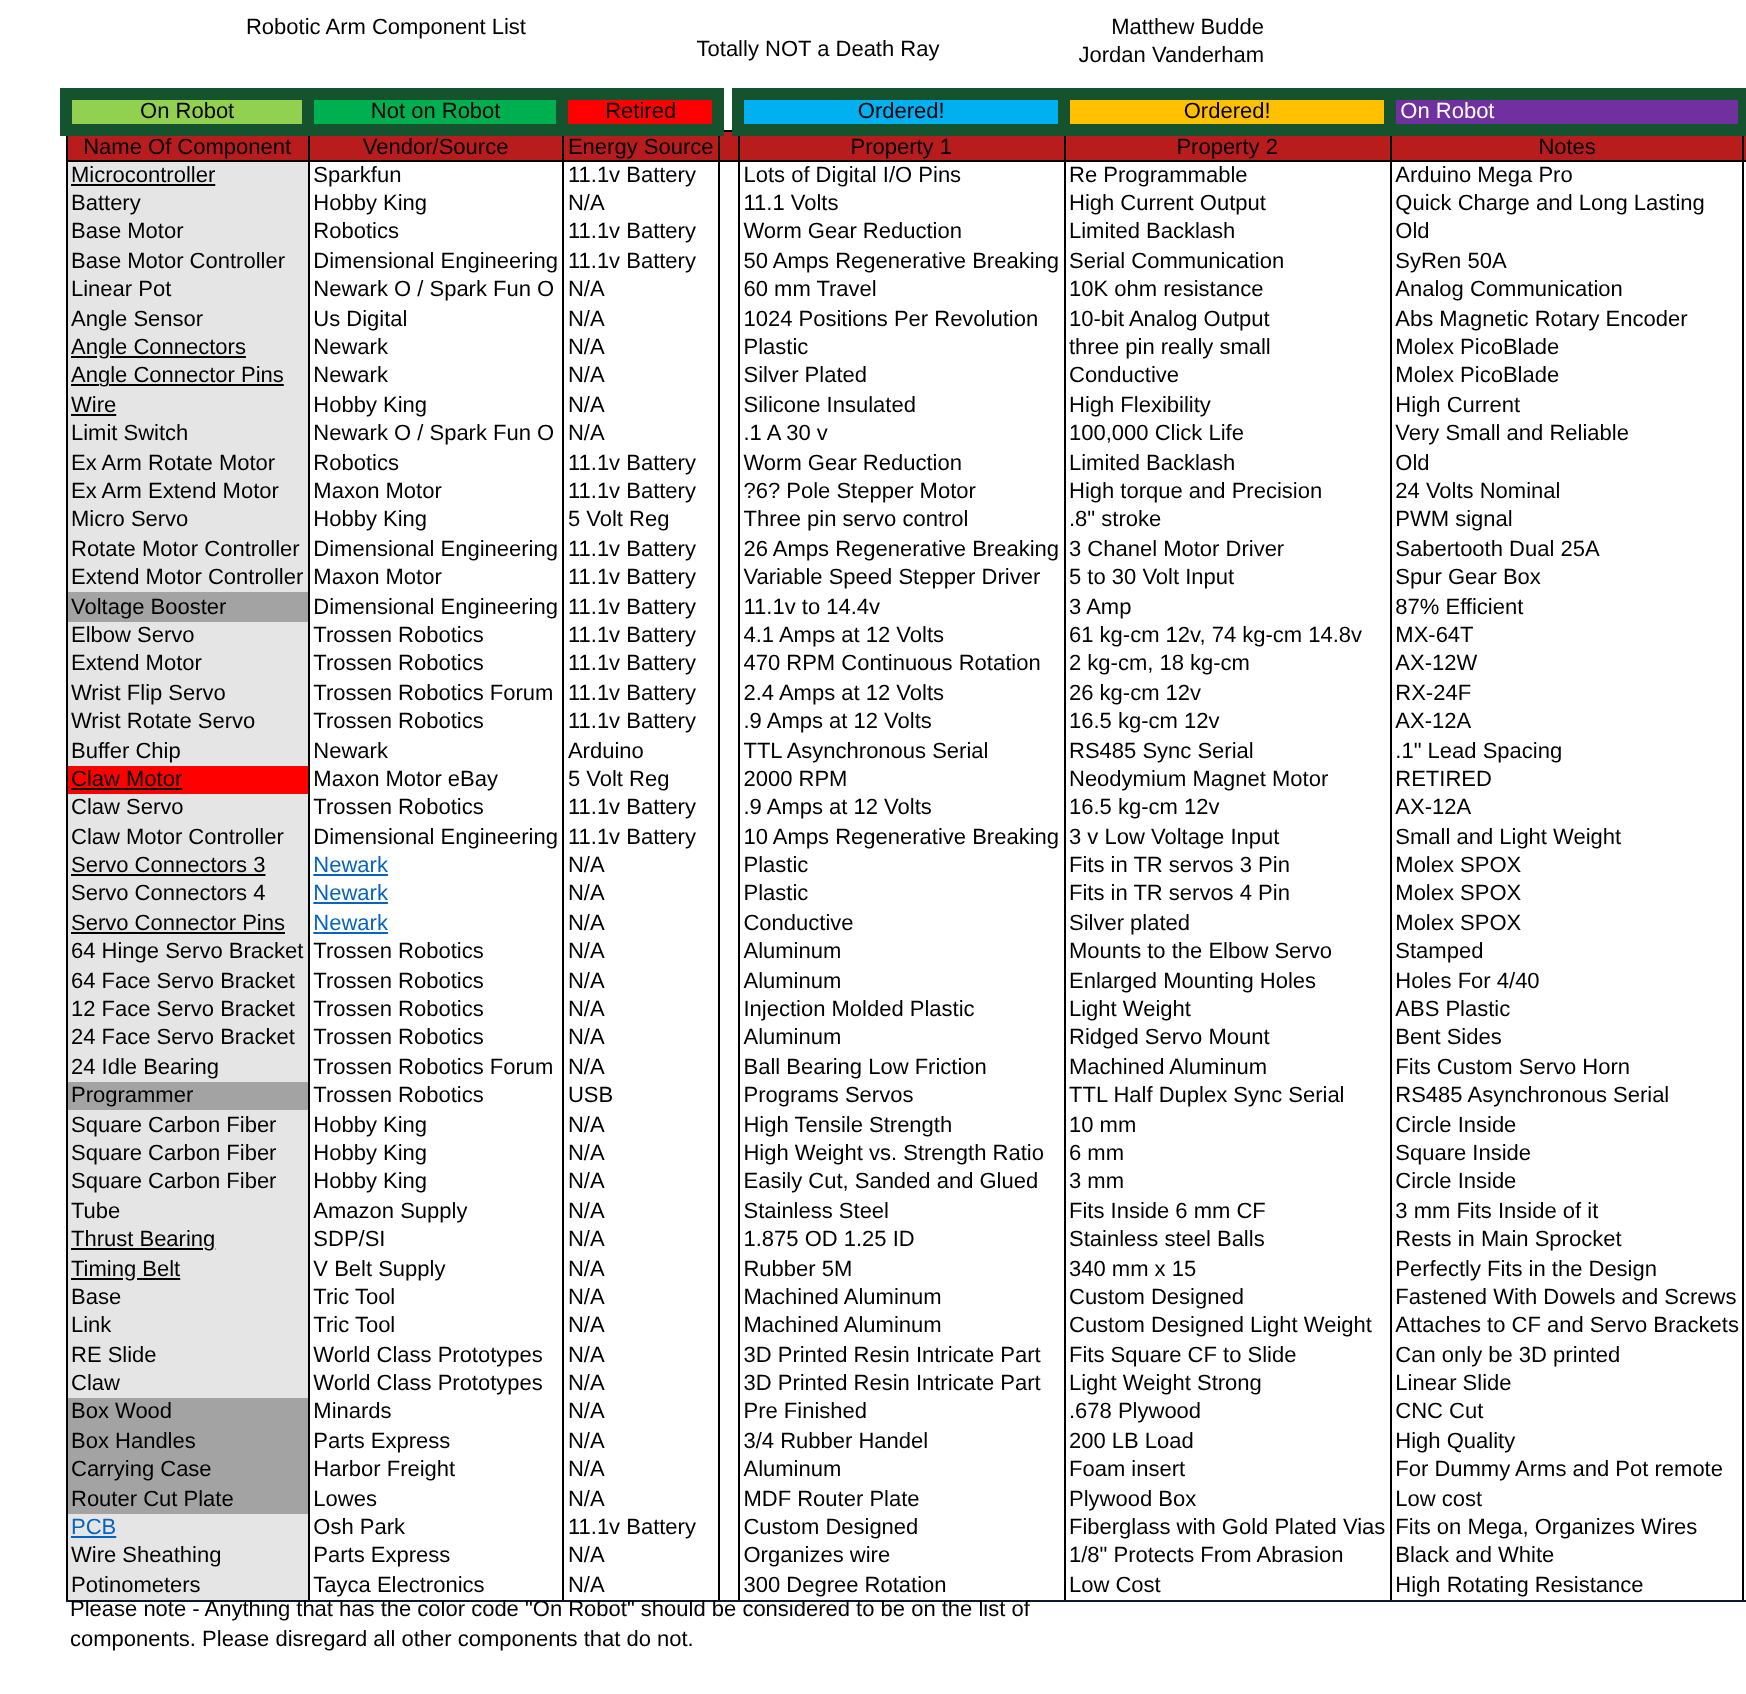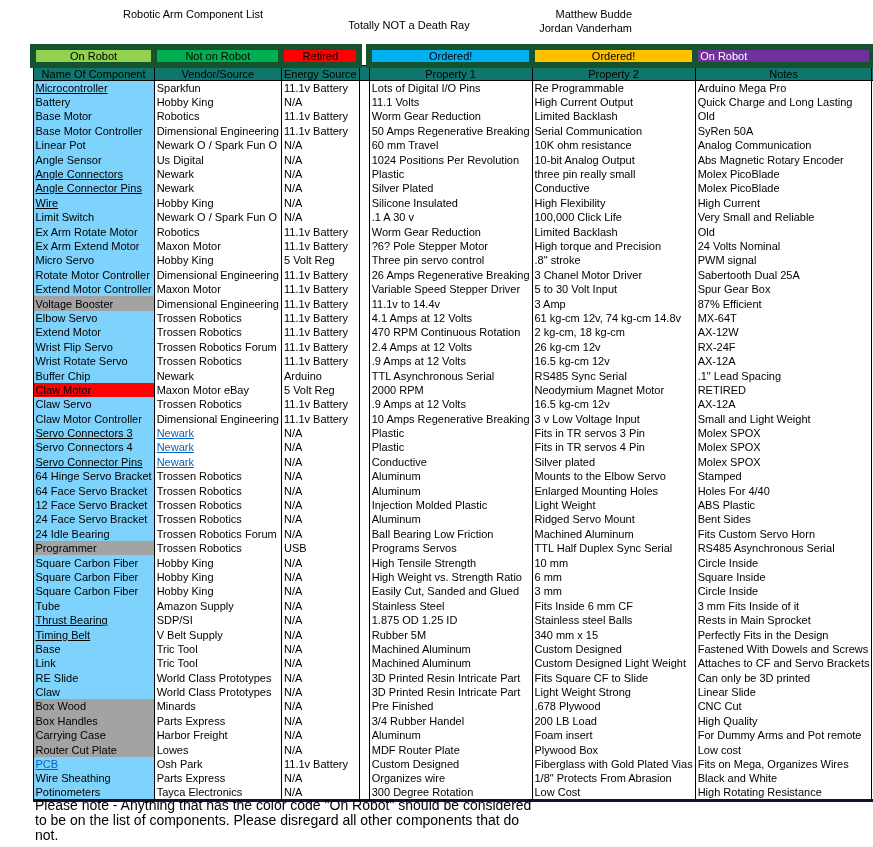--- a/index.html
+++ b/index.html
@@ -22,35 +22,35 @@
 
   
   tr.band td { border:6px solid #14532d; text-align:center; font-size:11px; }
   tr.band td.nb { border:none; }
   .bg-lgreen{background:#92D050} .bg-dgreen{background:#00B050}
   .bg-red{background:#FF0000} .bg-cyan{background:#00B0F0}
   .bg-amber{background:#FFC000}
   .bg-purple{background:#7030A0; color:#fff; text-align:left !important;}
 
   
-  tr.cols td { border:1px solid #000; text-align:center; background:#0f766e; }
+  tr.cols td { border:1px solid #000; text-align:center; background:#b91c1c; }
 
   
   tr.r td { border-left:1px solid #000; border-right:1px solid #000; }
-  tr.r:last-child td { border-bottom:3px solid #0f172a; }
-  td.c-name { background:#7dd3fc; }
+  tr.r:last-child td { border-bottom:1px solid #0f172a; }
+  td.c-name { background:#e5e5e5; }
   td.c-name.dark { background:#a3a3a3; }
   td.c-name.red { background:#FF0000; }
   td.c-qty { text-align:center; }
   td.spacer { padding:0; }
   .u { text-decoration:underline; }
   .link { color:#0563C1; text-decoration:underline; }
 
   #note { position:absolute; left:35px; top:798px; width:500px;
-    font-size:14px; line-height:15px; }
+    font-size:11px; line-height:15px; }
 </style>
 </head>
 <body>
 
 <div id="sheet">
 
   <div id="titles">
     <div class="tcell">
       <div>Robotic Arm Component List</div>
     </div>

